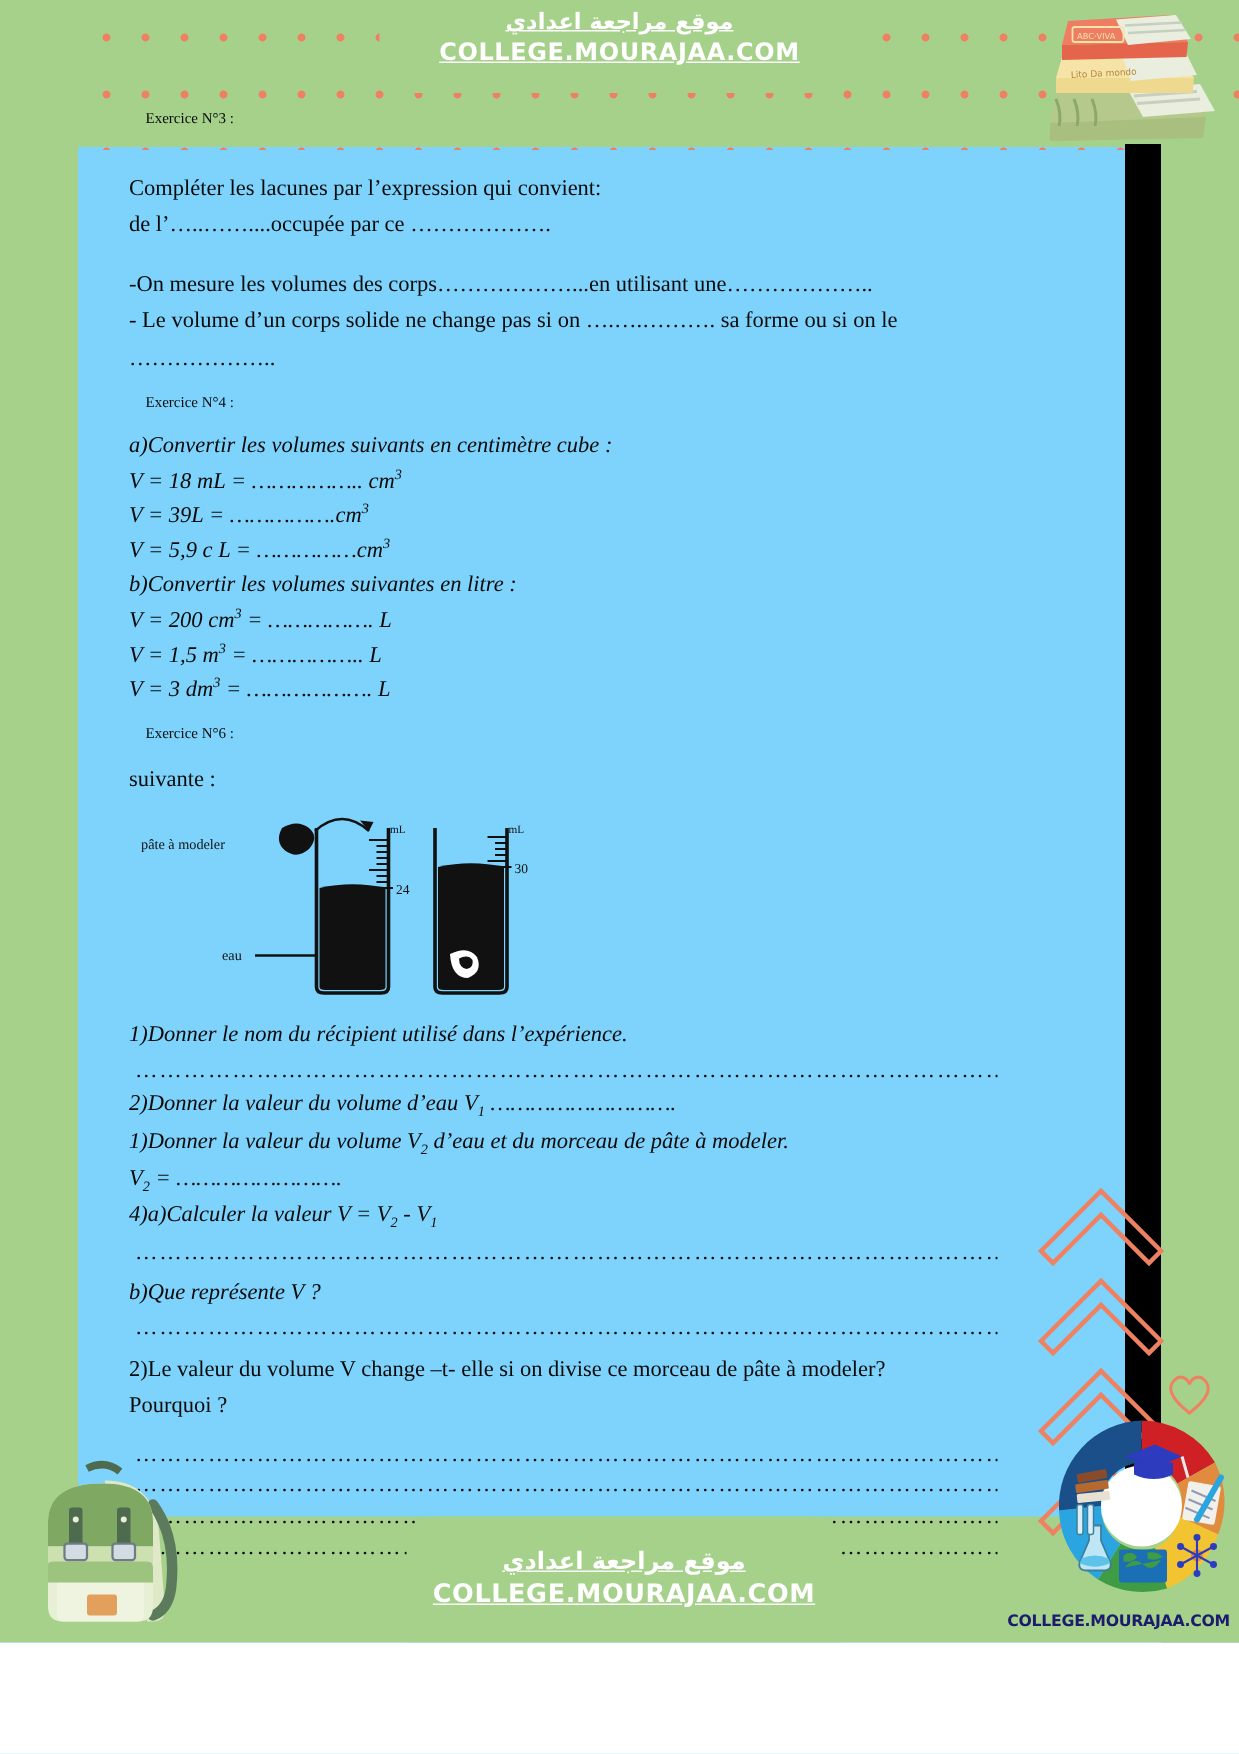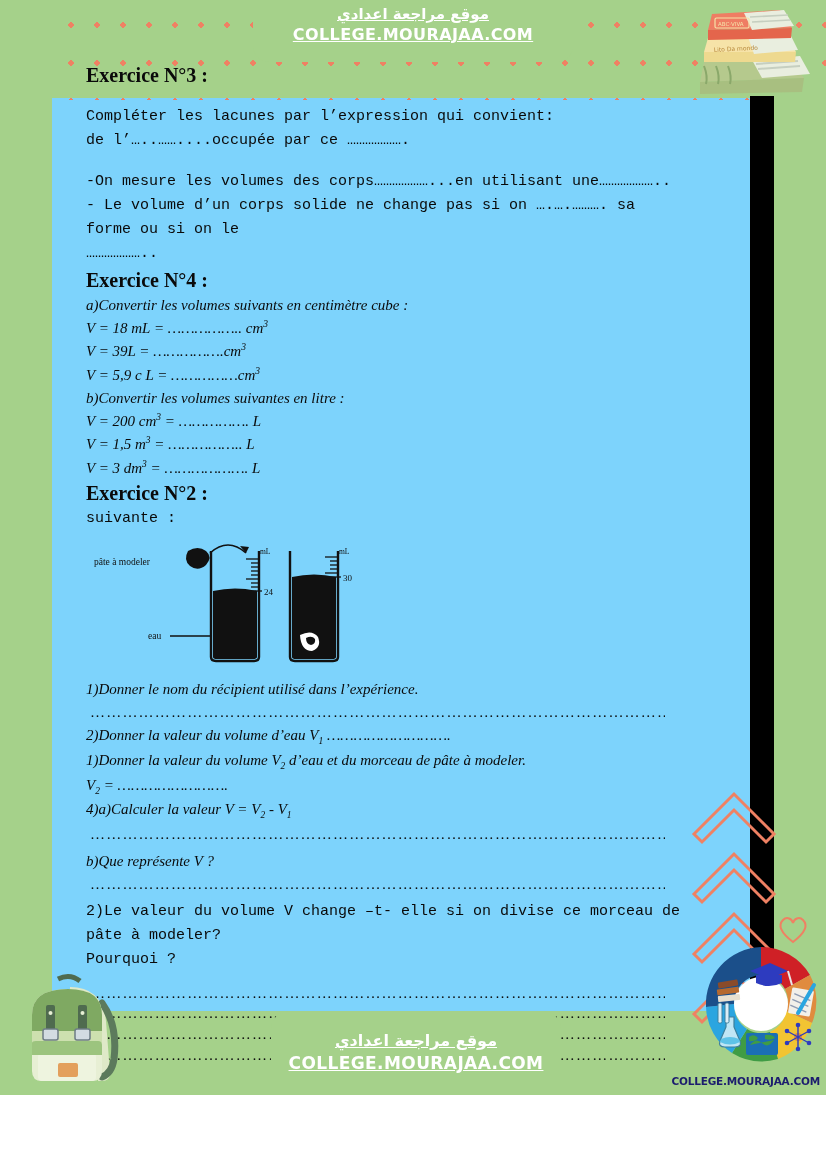--- a/index.html
+++ b/index.html
@@ -98,23 +98,23 @@
   }
   .chevrons { position: absolute; right: 18px; top: 790px; width: 118px; height: 260px; z-index: 7; }
   .heart-mark { position: absolute; right: 16px; bottom: 150px; width: 34px; height: 30px; z-index: 7; }
 
   
   .doc {
     position: absolute; left: 86px; top: 62px; width: 600px;
     z-index: 5;
     color: #0a0a0a;
   }
-  .ex-title { font-size: 20px; font-weight: bold; margin: 0; line-height: 1.35; }
+  .ex-title { font-size: 10px; font-weight: normal; margin: 11px; line-height: 1.35; }
   .p { font-size: 15px; line-height: 1.55; margin: 0; font-style: italic; }
-  .p-wide { font-size: 15px; line-height: 1.62; margin: 0; font-family: Liberation Mono, monospace; }
+  .p-wide { font-size: 15px; line-height: 1.62; margin: 0; }
   .gap-sm { height: 9px; }
   .gap-md { height: 16px; }
   .gap-xs { height: 4px; }
   sup { font-size: 9.5px; vertical-align: super; }
   sub { font-size: 9.5px; vertical-align: sub; }
 
   .dotline {
     font-size: 15px; line-height: 1.25; letter-spacing: 1.2px;
     color: #0a0a0a; overflow: hidden; white-space: nowrap;
     width: 575px; margin: 2px 0 2px 4px;
@@ -273,21 +273,21 @@
     <div class="p">
       <span>V = 200 cm</span><sup>3</sup><span> = …………….   L</span>
     </div>
     <div class="p">
       <span>V = 1,5 m</span><sup>3</sup><span> = ……………..   L</span>
     </div>
     <div class="p">
       <span>V = 3 dm</span><sup>3</sup><span> = ……………….   L</span>
     </div>
 
-    <div class="ex-title">Exercice N°2 :</div>
+    <div class="ex-title">Exercice N°6 :</div>
     <div class="p-wide">suivante :</div>
 
     <div class="figure">
       <svg width="600" height="130" viewBox="0 0 600 130">
 
         <text x="8" y="26" font-family="Liberation Serif, serif" font-size="9.5" fill="#111">pâte à modeler</text>
 
         <path d="M102 12 Q112 6 120 12 Q127 18 120 26 Q112 33 104 27 Q97 21 102 12 Z
                  M106 16 Q112 13 116 17 Q118 22 113 24 Q107 24 106 16 Z" fill="#111"></path>
 

